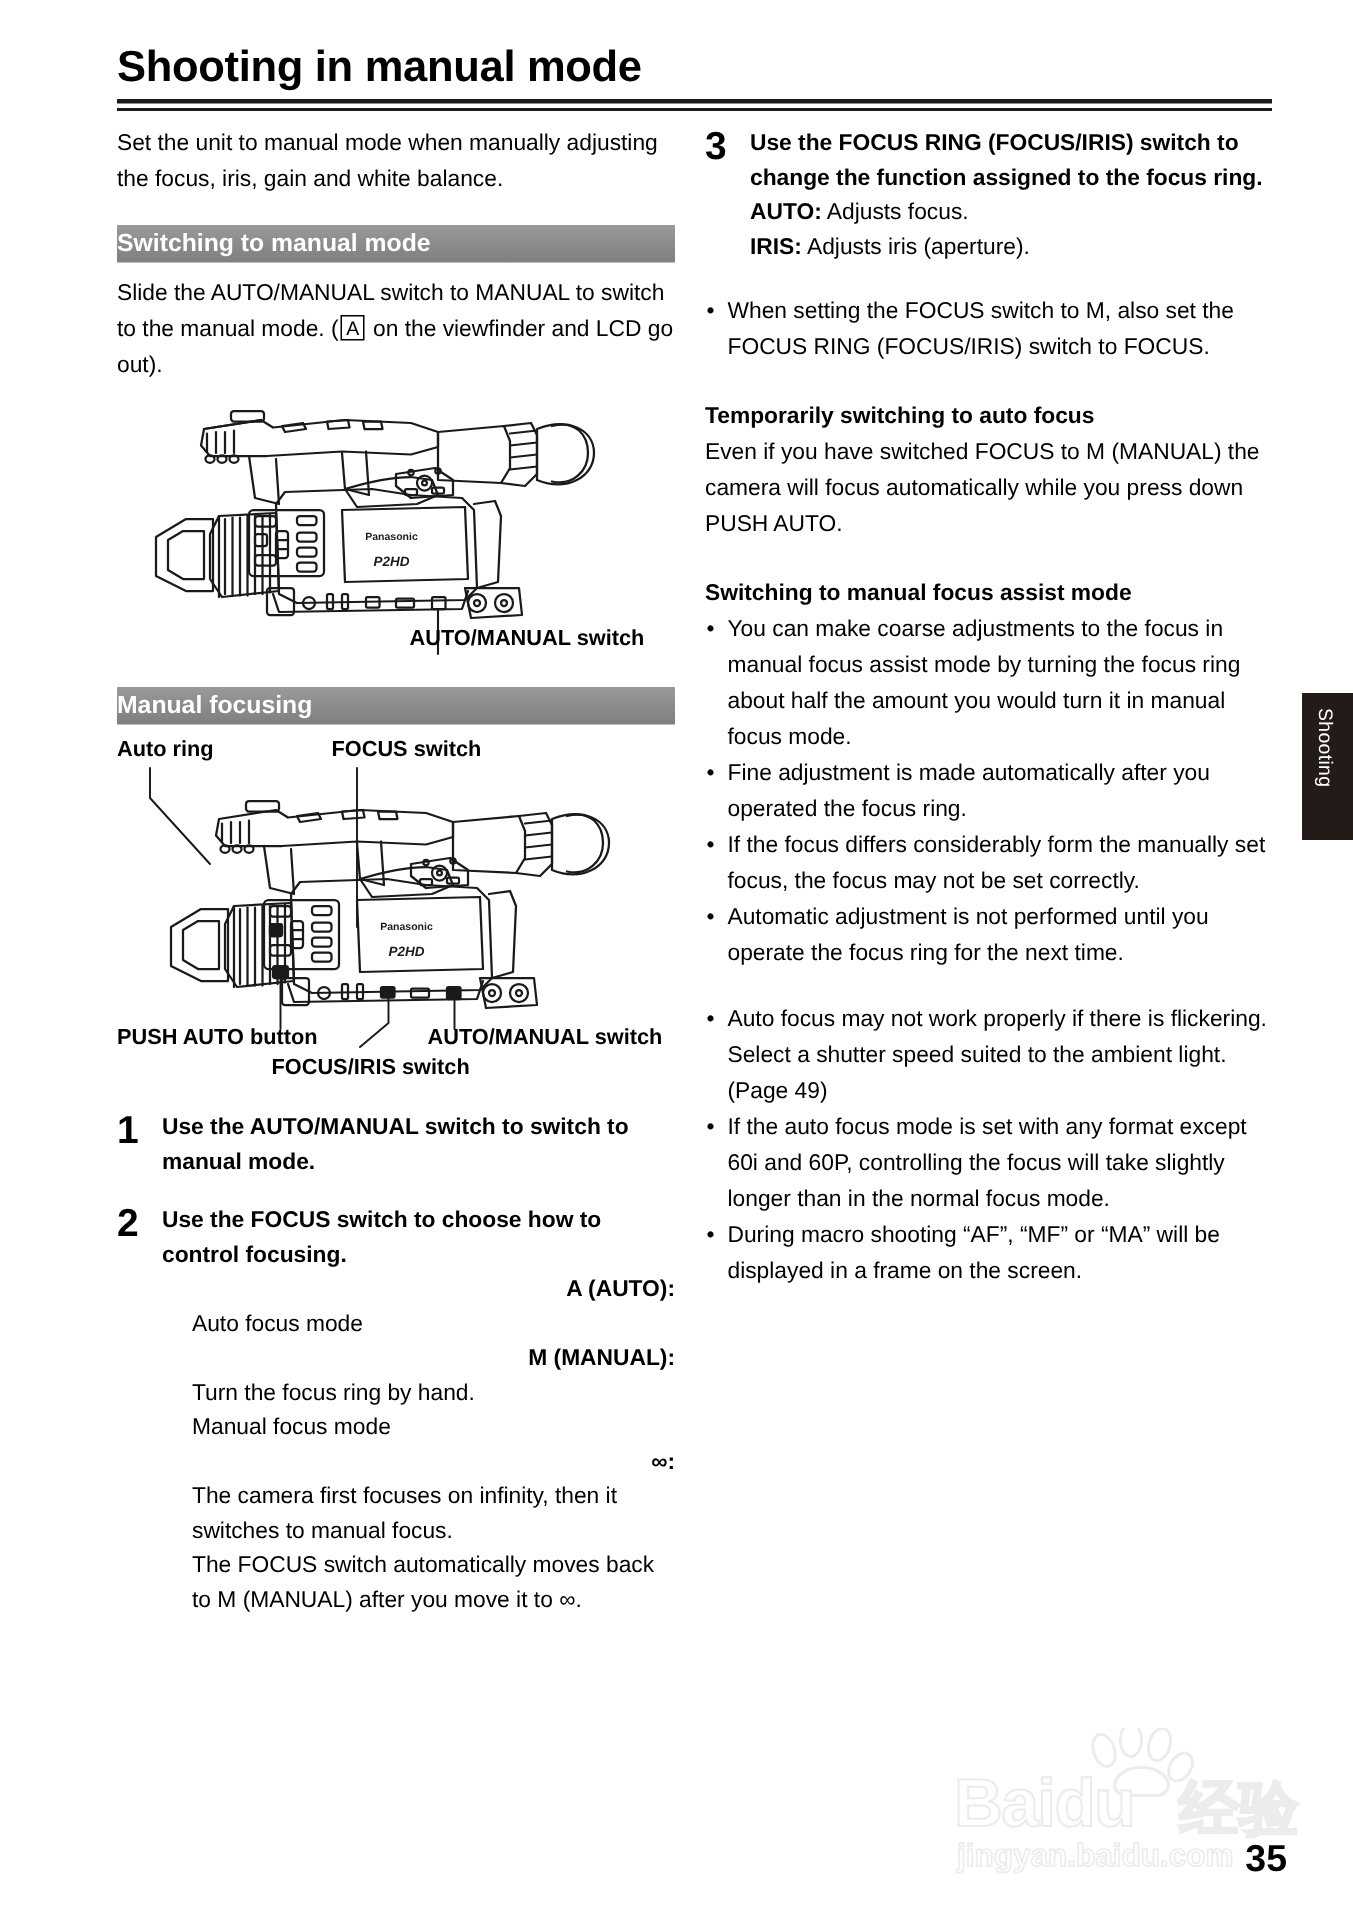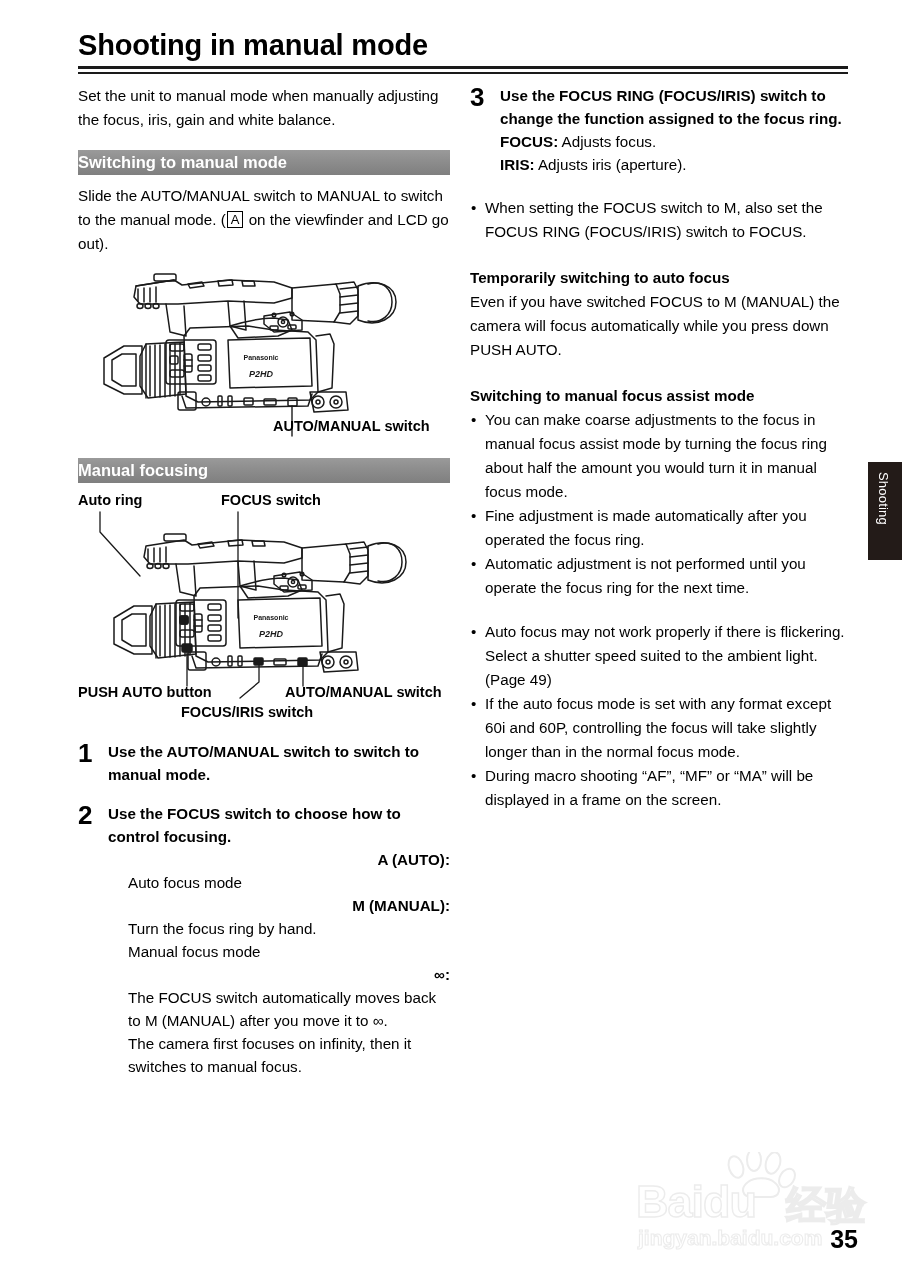--- a/index.html
+++ b/index.html
@@ -452,52 +452,53 @@
         <div class="step-head">Use the FOCUS switch to choose how to control focusing.</div>
 
         <div class="sub-term indent0">A (AUTO):</div>
         <div class="indent1">Auto focus mode</div>
 
         <div class="sub-term indent0">M (MANUAL):</div>
         <div class="indent1">Turn the focus ring by hand.</div>
         <div class="indent1">Manual focus mode</div>
 
         <div class="sub-term indent0">∞:</div>
+        <div class="indent1">The camera first focuses on infinity, then it switches to manual focus.</div>
         <div class="indent1">The FOCUS switch automatically moves back to M (MANUAL) after you move it to ∞.</div>
-        <div class="indent1">The camera first focuses on infinity, then it switches to manual focus.</div>
       </div>
     </div>
 
   </div>
 
   <div class="col-right">
 
     <div class="step" style="margin-top:0;">
       <div class="step-num">3</div>
       <div class="step-body">
         <div class="step-head">Use the FOCUS RING (FOCUS/IRIS) switch to change the function assigned to the focus ring.</div>
-        <div><span class="sub-term">FOCUS:</span><span> Adjusts focus.</span></div>
+        <div><span class="sub-term">AUTO:</span><span> Adjusts focus.</span></div>
         <div><span class="sub-term">IRIS:</span><span> Adjusts iris (aperture).</span></div>
       </div>
     </div>
 
     <div class="gap"></div>
 
     <ul class="bullets">
       <li>When setting the FOCUS switch to M, also set the FOCUS RING (FOCUS/IRIS) switch to FOCUS.</li>
     </ul>
 
     <div class="sub-head">Temporarily switching to auto focus</div>
     <p>Even if you have switched FOCUS to M (MANUAL) the camera will focus automatically while you press down PUSH AUTO.</p>
 
     <div class="sub-head">Switching to manual focus assist mode</div>
 
     <ul class="bullets">
       <li>You can make coarse adjustments to the focus in manual focus assist mode by turning the focus ring about half the amount you would turn it in manual focus mode.</li>
       <li>Fine adjustment is made automatically after you operated the focus ring.</li>
+      <li>If the focus differs considerably form the manually set focus, the focus may not be set correctly.</li>
       <li>Automatic adjustment is not performed until you operate the focus ring for the next time.</li>
     </ul>
 
     <div class="gap"></div>
 
     <ul class="bullets">
       <li>Auto focus may not work properly if there is flickering. Select a shutter speed suited to the ambient light. (Page 49)</li>
       <li>If the auto focus mode is set with any format except 60i and 60P, controlling the focus will take slightly longer than in the normal focus mode.</li>
       <li>During macro shooting “AF”, “MF” or “MA” will be displayed in a frame on the screen.</li>
     </ul>

